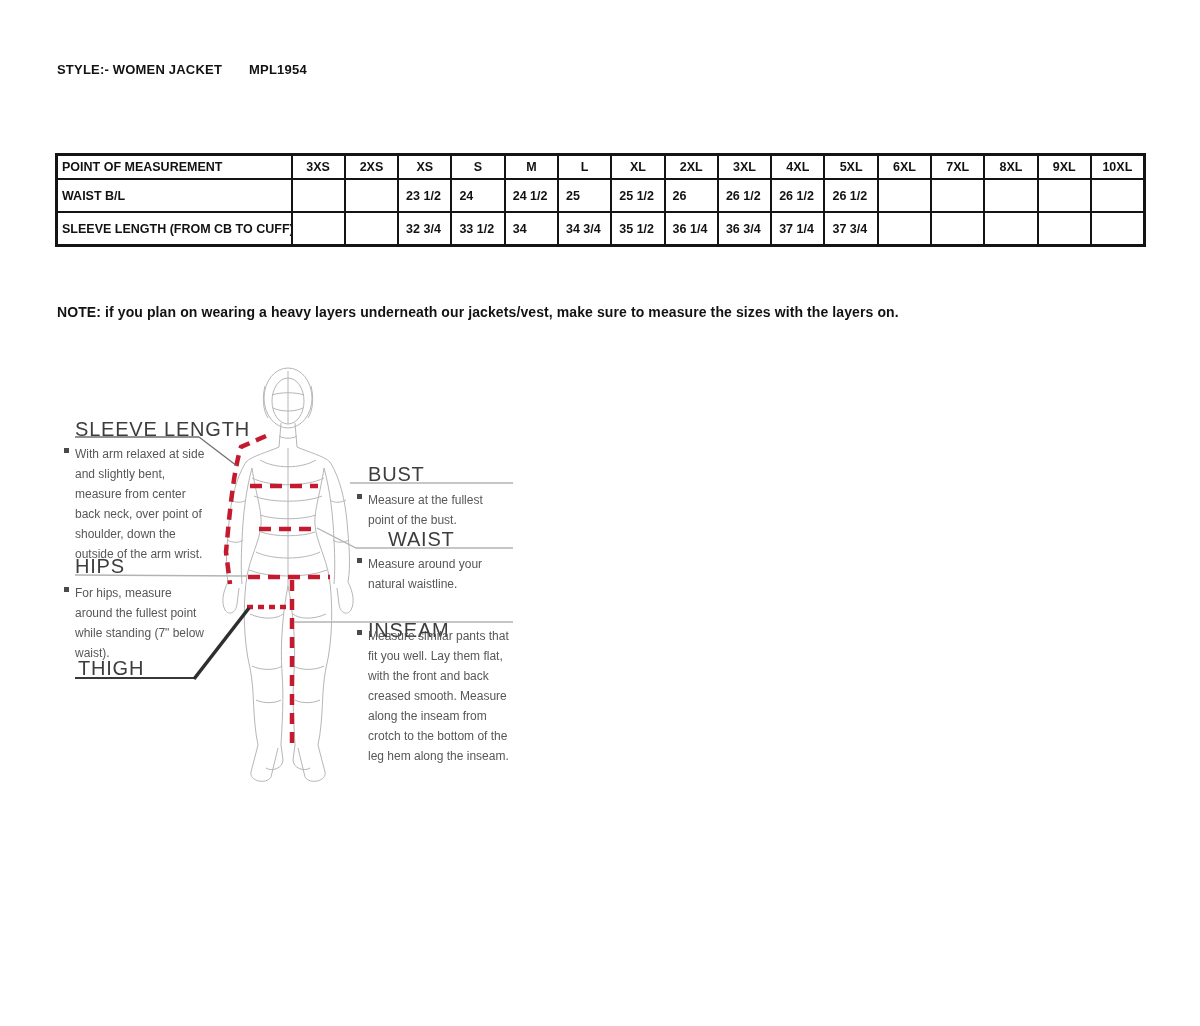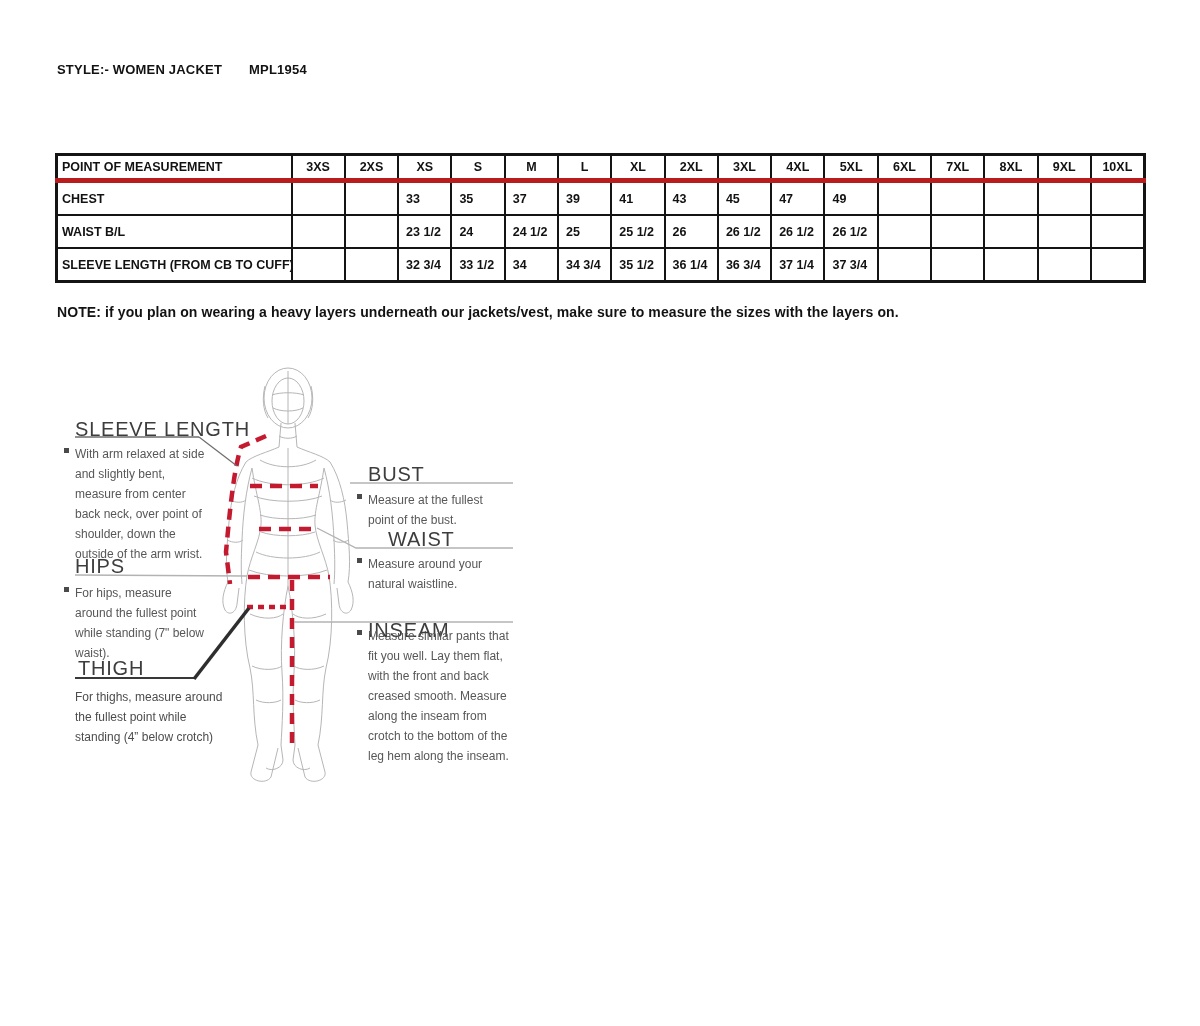--- a/index.html
+++ b/index.html
@@ -14,21 +14,21 @@
   .doc-title .code{margin-left:27px;}
   table.size-chart{
     position:absolute;left:55px;top:153px;width:1088px;
     border-collapse:collapse;table-layout:fixed;
     border:3px solid #141414;
   }
   table.size-chart th,table.size-chart td{
     border:2px solid #141414;font-size:12.5px;font-weight:bold;color:#121212;
     white-space:nowrap;overflow:hidden;padding:0;
   }
-  table.size-chart thead th{height:22px;text-align:center;border-bottom:5px solid #b91c1c;margin-left:8px;}
+  table.size-chart thead th{height:22px;text-align:center;border-bottom:1px solid #b91c1c;margin-left:8px;}
   table.size-chart thead th.pom{text-align:left;padding-left:4px;}
   table.size-chart tbody td{height:31px;text-align:left;padding-left:7px;}
   table.size-chart tbody td.label{padding-left:4px;}
   .note{
     position:absolute;left:57px;top:304px;font-size:14px;font-weight:bold;
     color:#121212;letter-spacing:.1px;white-space:nowrap;
   }
   .diagram-svg{position:absolute;left:0;top:0;pointer-events:none;}
   .guide-heading{
     position:absolute;font-size:20px;font-weight:400;color:#3d3d3d;
@@ -88,39 +88,20 @@
           <th>5XL</th>
           <th>6XL</th>
           <th>7XL</th>
           <th>8XL</th>
           <th>9XL</th>
           <th>10XL</th>
         </tr>
       </thead>
     <tbody id="chart-body">
         <tr>
-          <td class="label">CHEST</td>
-          <td></td>
-          <td></td>
-          <td>33</td>
-          <td>35</td>
-          <td>37</td>
-          <td>39</td>
-          <td>41</td>
-          <td>43</td>
-          <td>45</td>
-          <td>47</td>
-          <td>49</td>
-          <td></td>
-          <td></td>
-          <td></td>
-          <td></td>
-          <td></td>
-        </tr>
-        <tr>
           <td class="label">WAIST B/L</td>
           <td></td>
           <td></td>
           <td>23 1/2</td>
           <td>24</td>
           <td>24 1/2</td>
           <td>25</td>
           <td>25 1/2</td>
           <td>26</td>
           <td>26 1/2</td>
@@ -241,21 +222,20 @@
     <span>With arm relaxed at side and slightly bent, measure from center back neck, over point of shoulder, down the outside of the arm wrist.</span>
   </div>
 
   <div class="guide-heading" style="left:75px;top:555px;">HIPS</div>
   <div class="guide-text" style="left:64px;top:583px;width:142px;">
     <span class="bullet"></span>
     <span>For hips, measure around the fullest point while standing (7" below waist).</span>
   </div>
 
   <div class="guide-heading" style="left:78px;top:657px;">THIGH</div>
-  <div class="guide-text no-bullet" style="left:75px;top:687px;width:150px;">For thighs, measure around the fullest point while standing (4” below crotch)</div>
 
   <div class="guide-heading" style="left:368px;top:463px;">BUST</div>
   <div class="guide-text" style="left:357px;top:490px;width:140px;">
     <span class="bullet"></span>
     <span>Measure at the fullest point of the bust.</span>
   </div>
 
   <div class="guide-heading" style="left:368px;top:528px;margin-left:20px;">WAIST</div>
   <div class="guide-text" style="left:357px;top:554px;width:140px;">
     <span class="bullet"></span>

